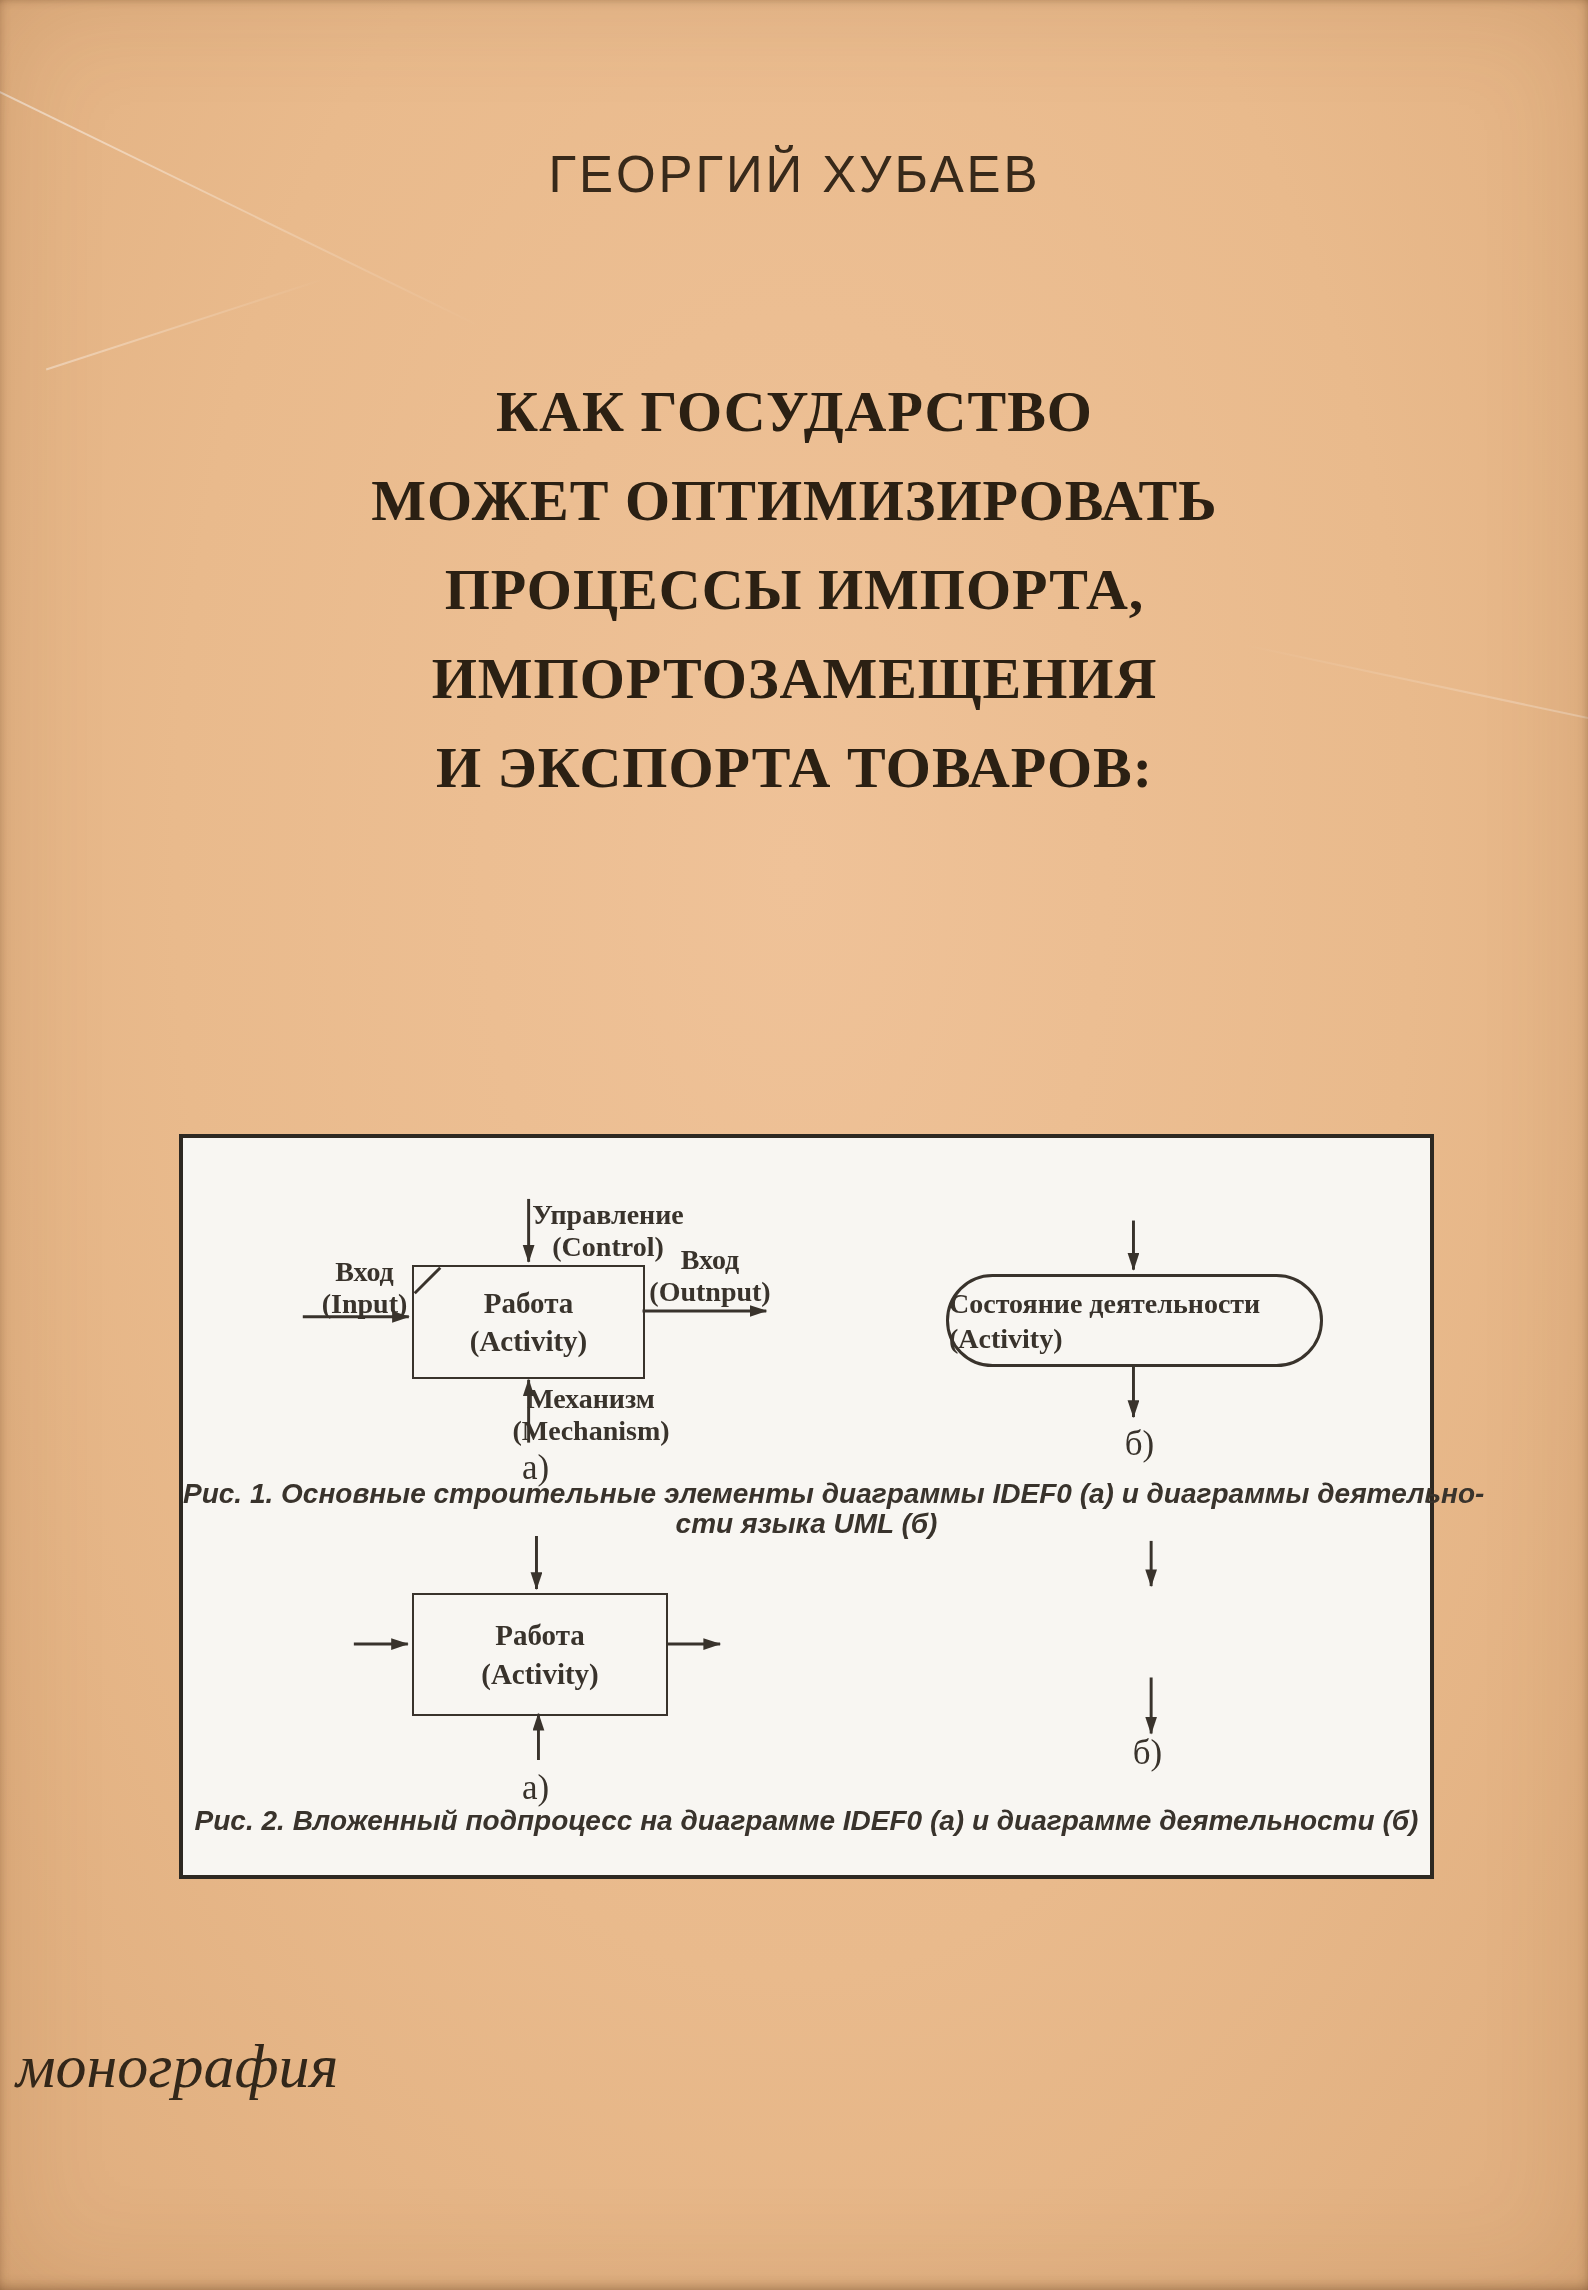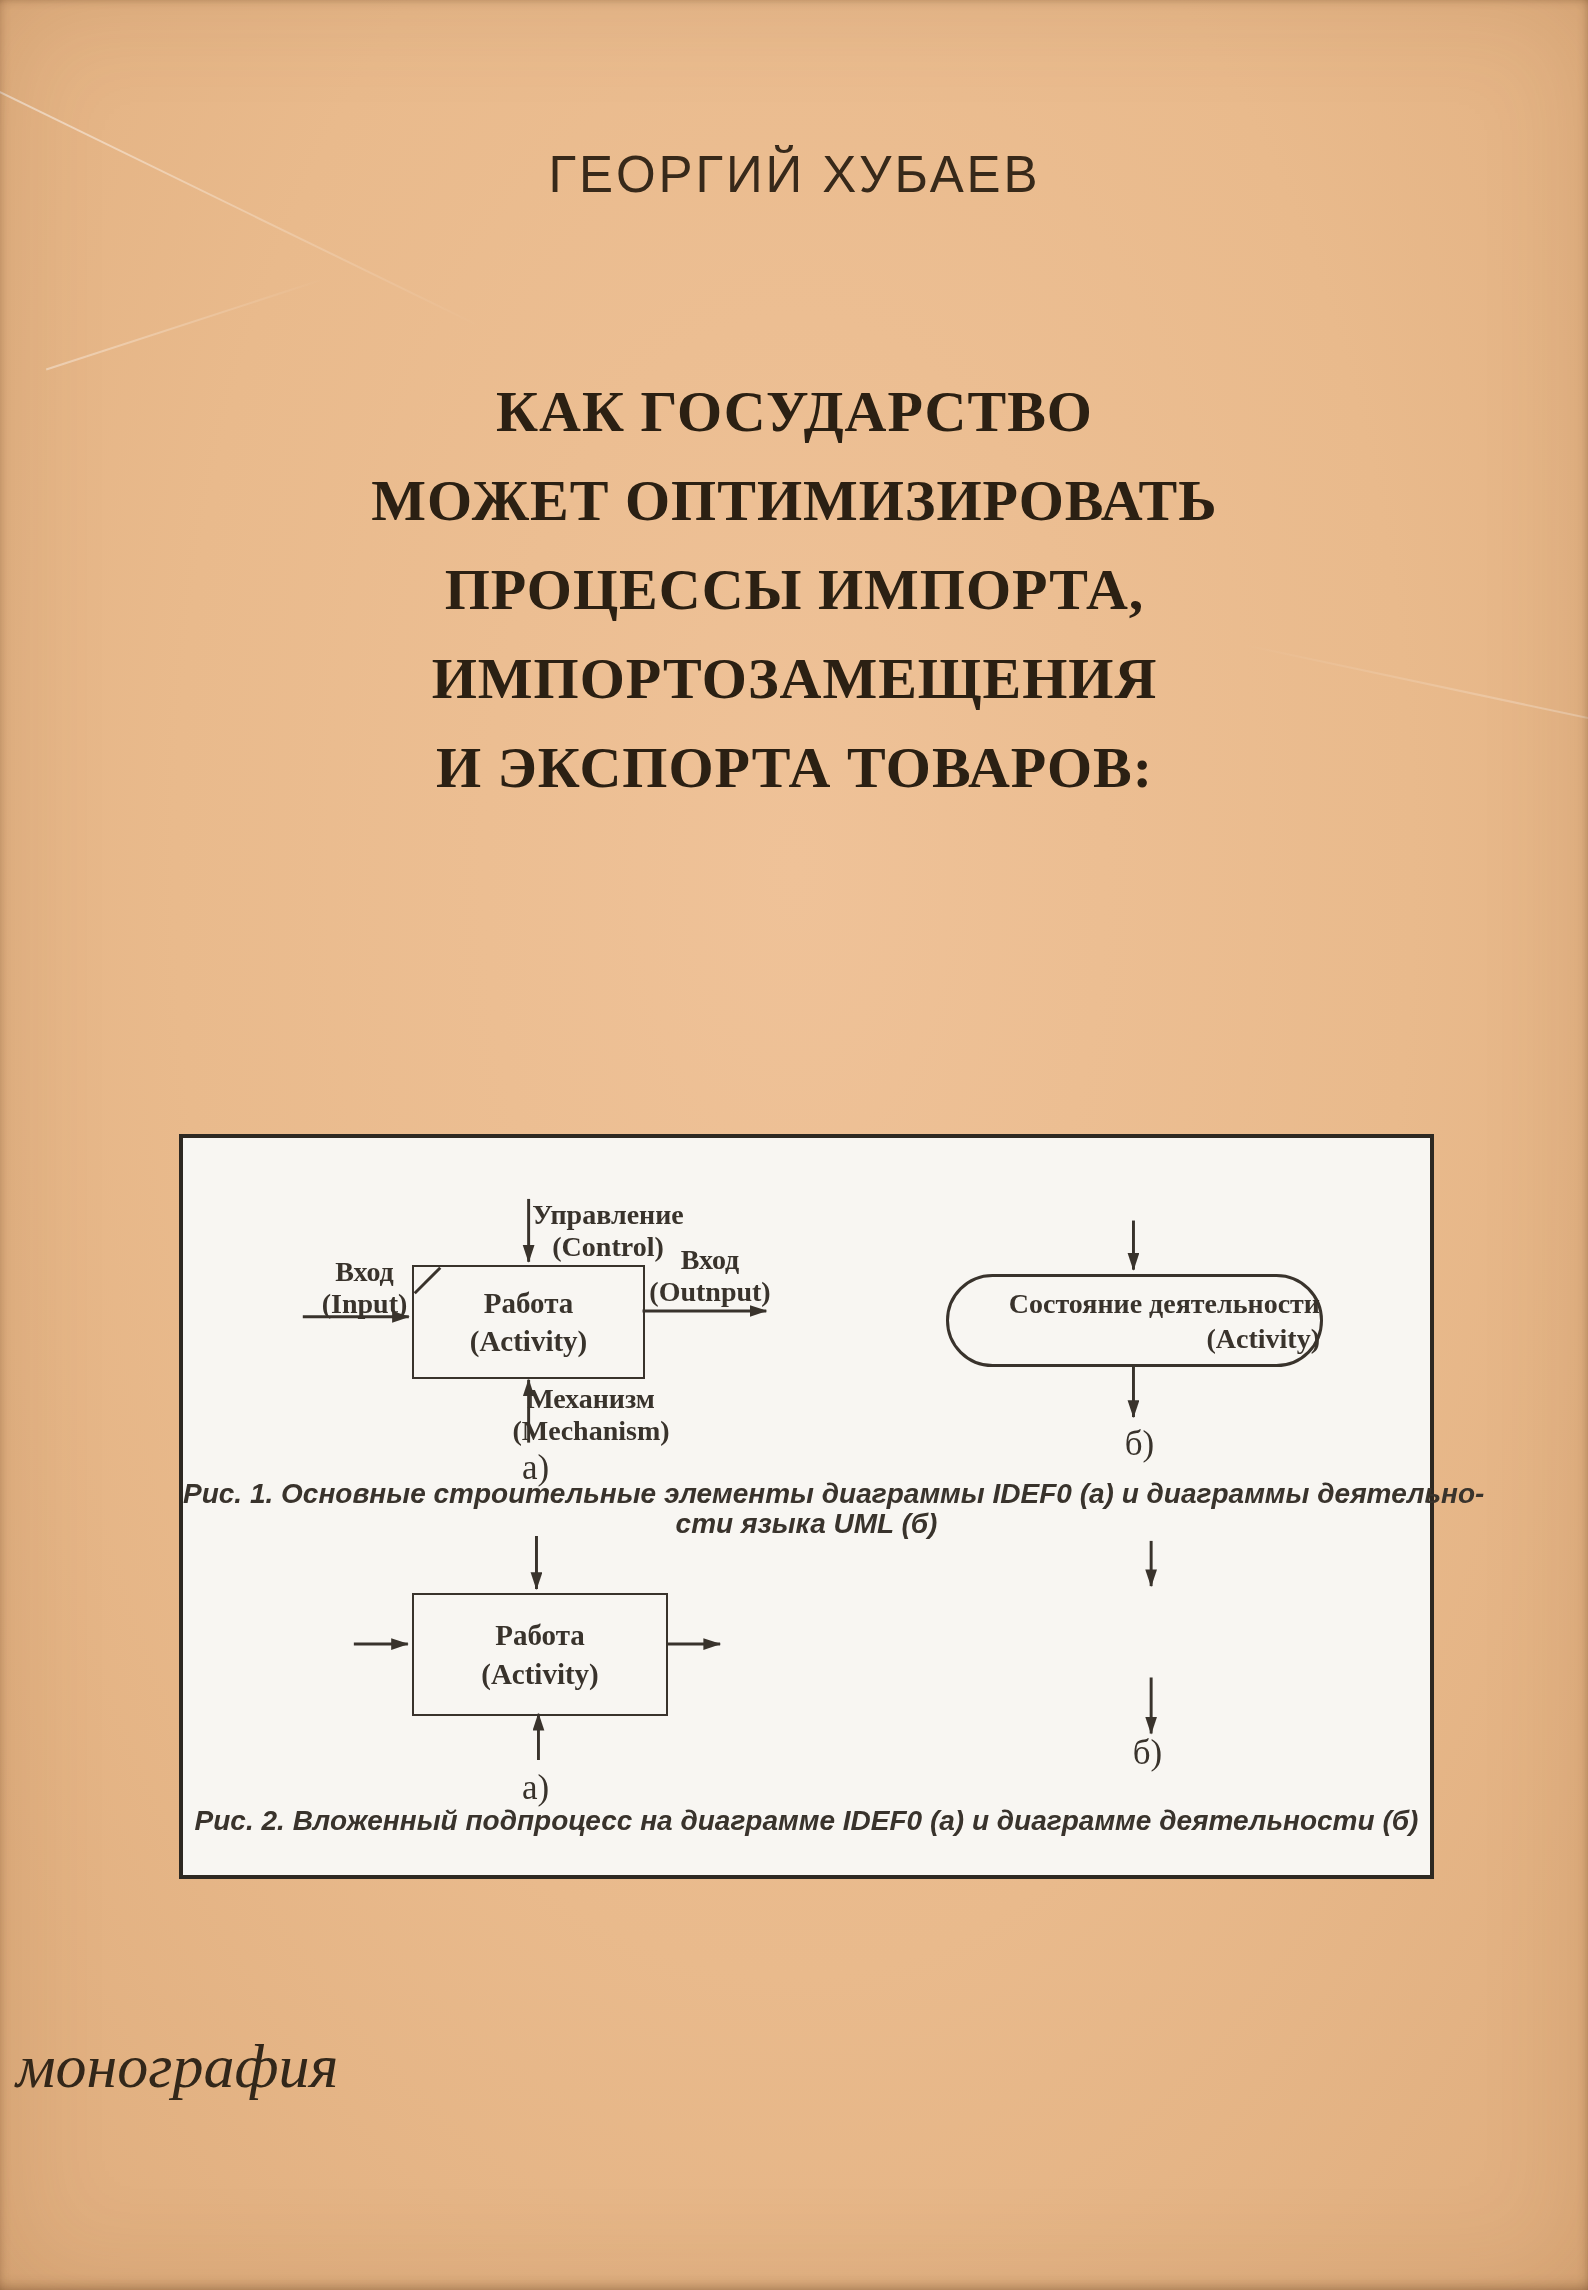--- a/index.html
+++ b/index.html
@@ -42,21 +42,21 @@
   .wires line { stroke:#39332c; stroke-width:3; }
 
   .dgroup { position:absolute; text-align:center;
     font-weight:700; color:#39332c; font-size:28px; line-height:32px; }
   .box { position:absolute; border:2.9px solid #39332c; background:transparent;
     display:flex; flex-direction:column; justify-content:center; align-items:center;
     text-align:center; font-weight:700; color:#39332c; }
   .box1 { left:229px; top:127px; width:229px; height:110px; font-size:29px; line-height:38px; }
   .box2 { left:229px; top:455px; width:252px; height:119px; font-size:29px; line-height:39px; }
   .stadium { position:absolute; border:3.9px solid #39332c; background:transparent;
-    display:flex; flex-direction:column; justify-content:center; align-items:flex-end;
+    display:flex; flex-direction:column; justify-content:center; align-items:flex-start;
     text-align:center; font-weight:700; color:#39332c; box-sizing:border-box; }
   .st1 { left:763px; top:136px; width:377px; height:93px; border-radius:51px; font-size:28px; line-height:35px; }
   .st2 { left:734px; top:452px; width:463px; height:88px; border-radius:47px; font-size:27.4px; line-height:33px; }
 
   .lbl-control   { left:327px; top:61px;  width:196px; }
   .lbl-input     { left:108px; top:118px; width:147px; }
   .lbl-output    { left:446px; top:106px; width:162px; }
   .lbl-mechanism { left:320px; top:245px; width:176px; }
 
   .part { position:absolute; font-size:35px; color:#39332c; width:59px; text-align:center;

